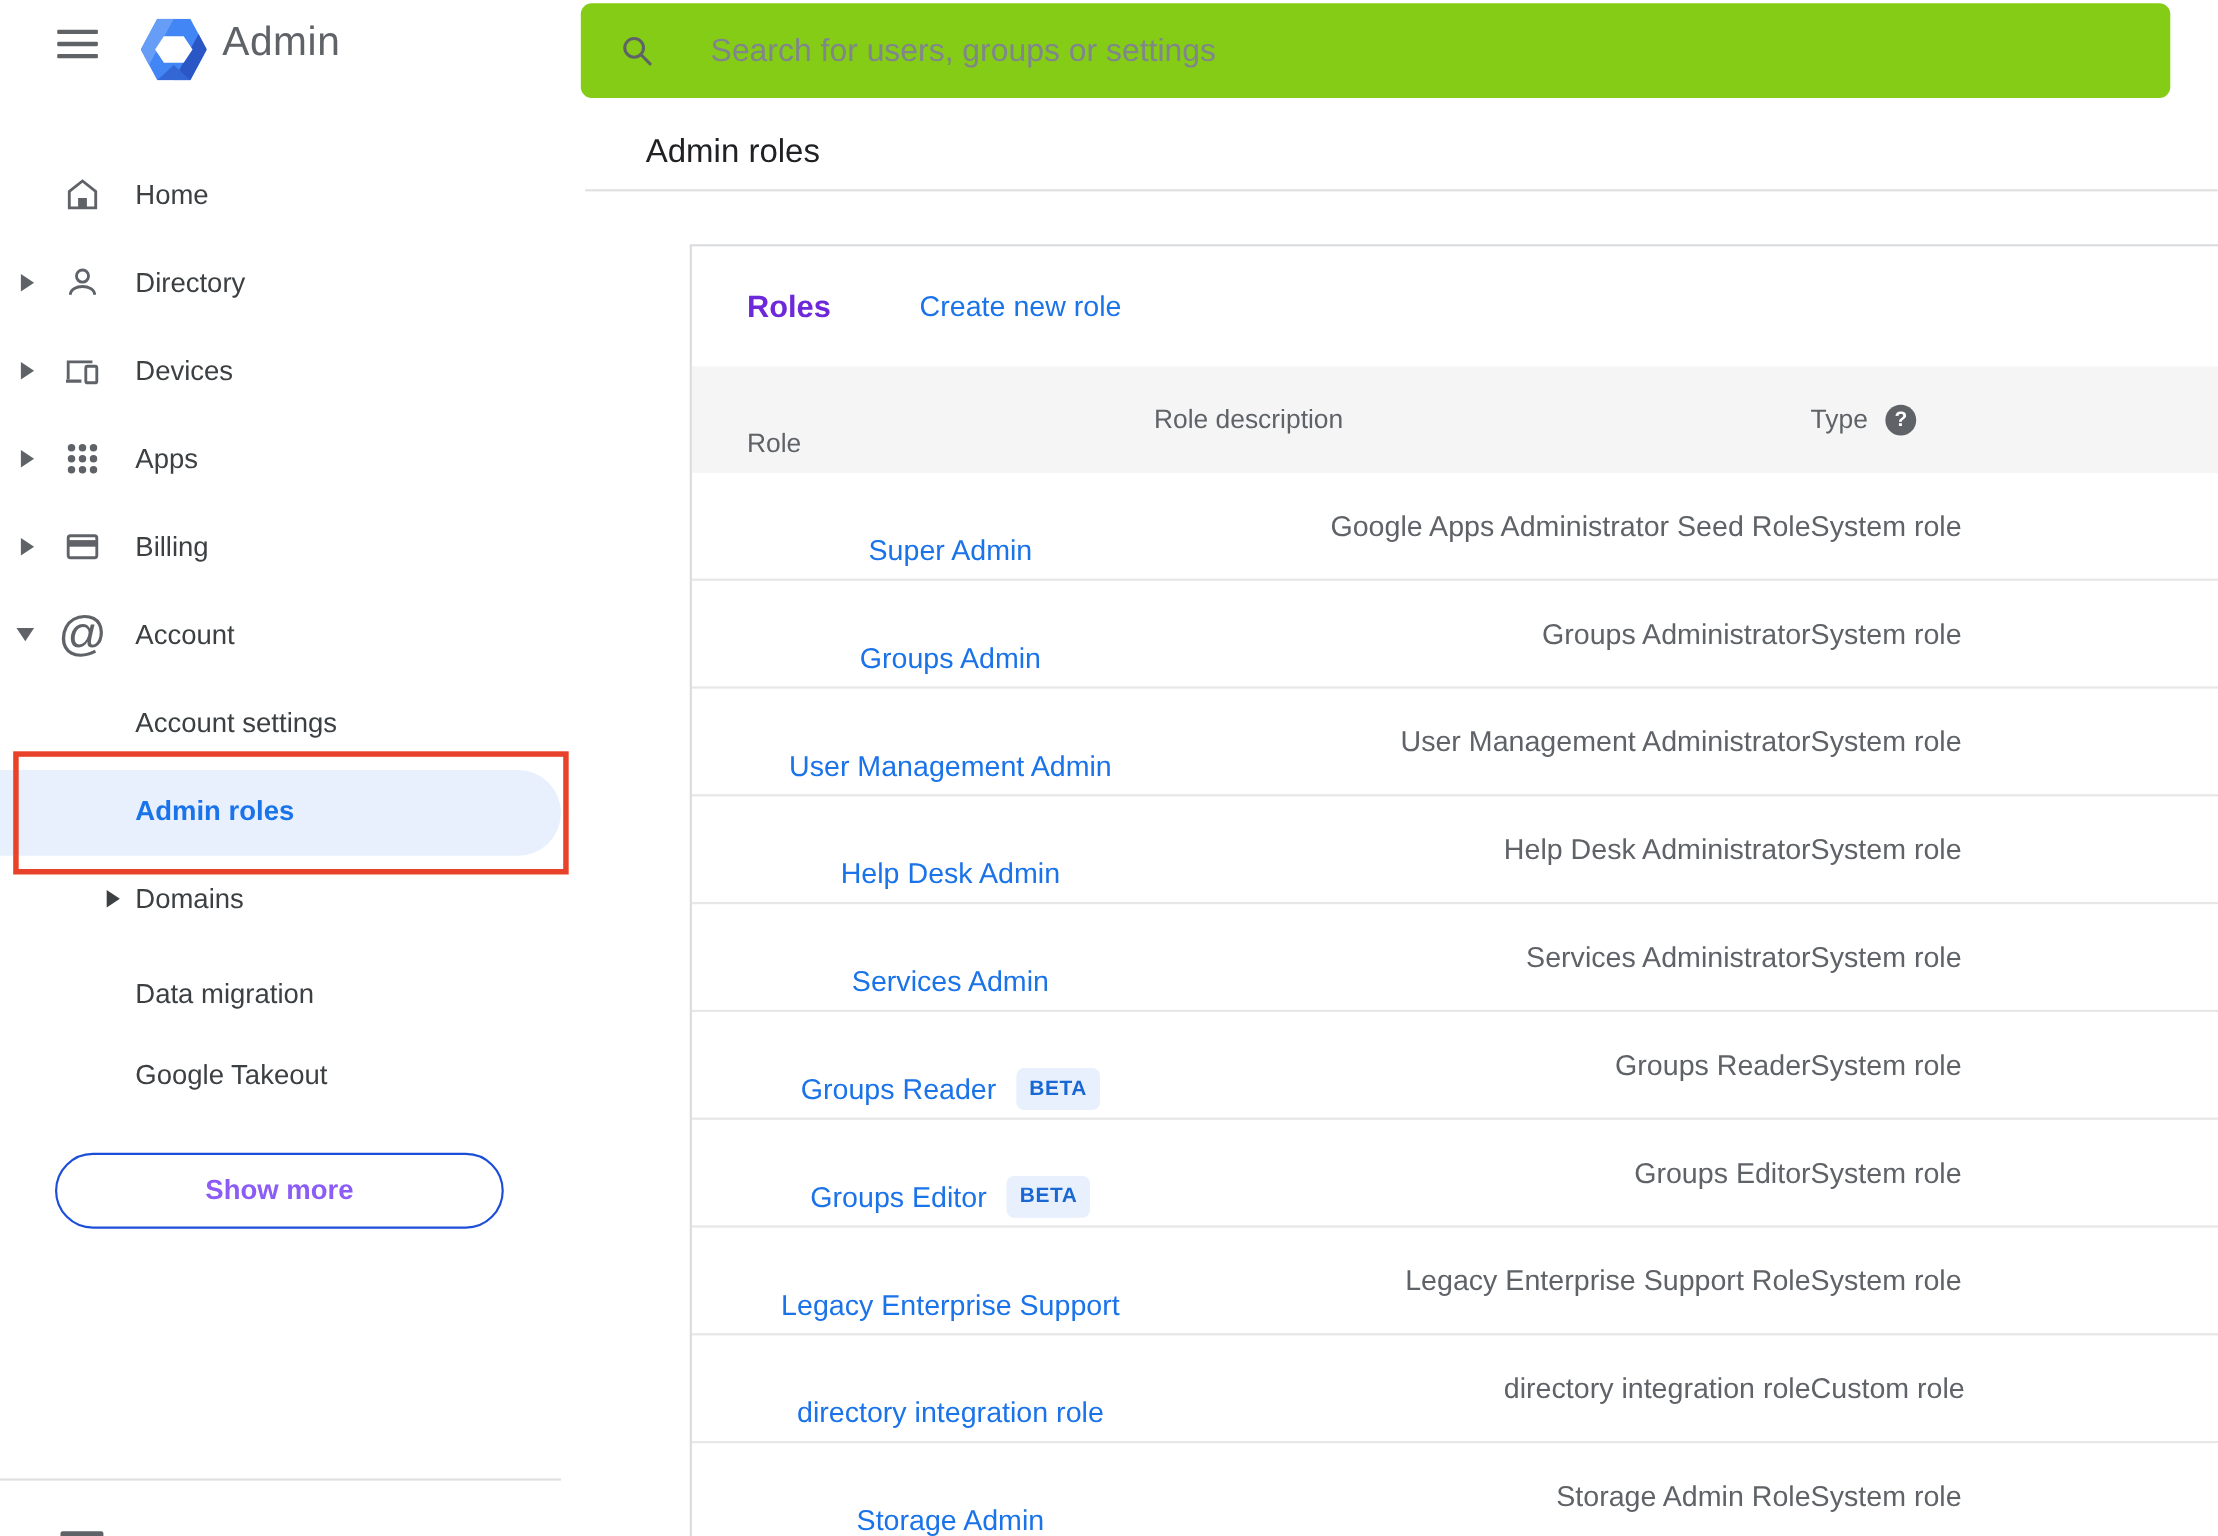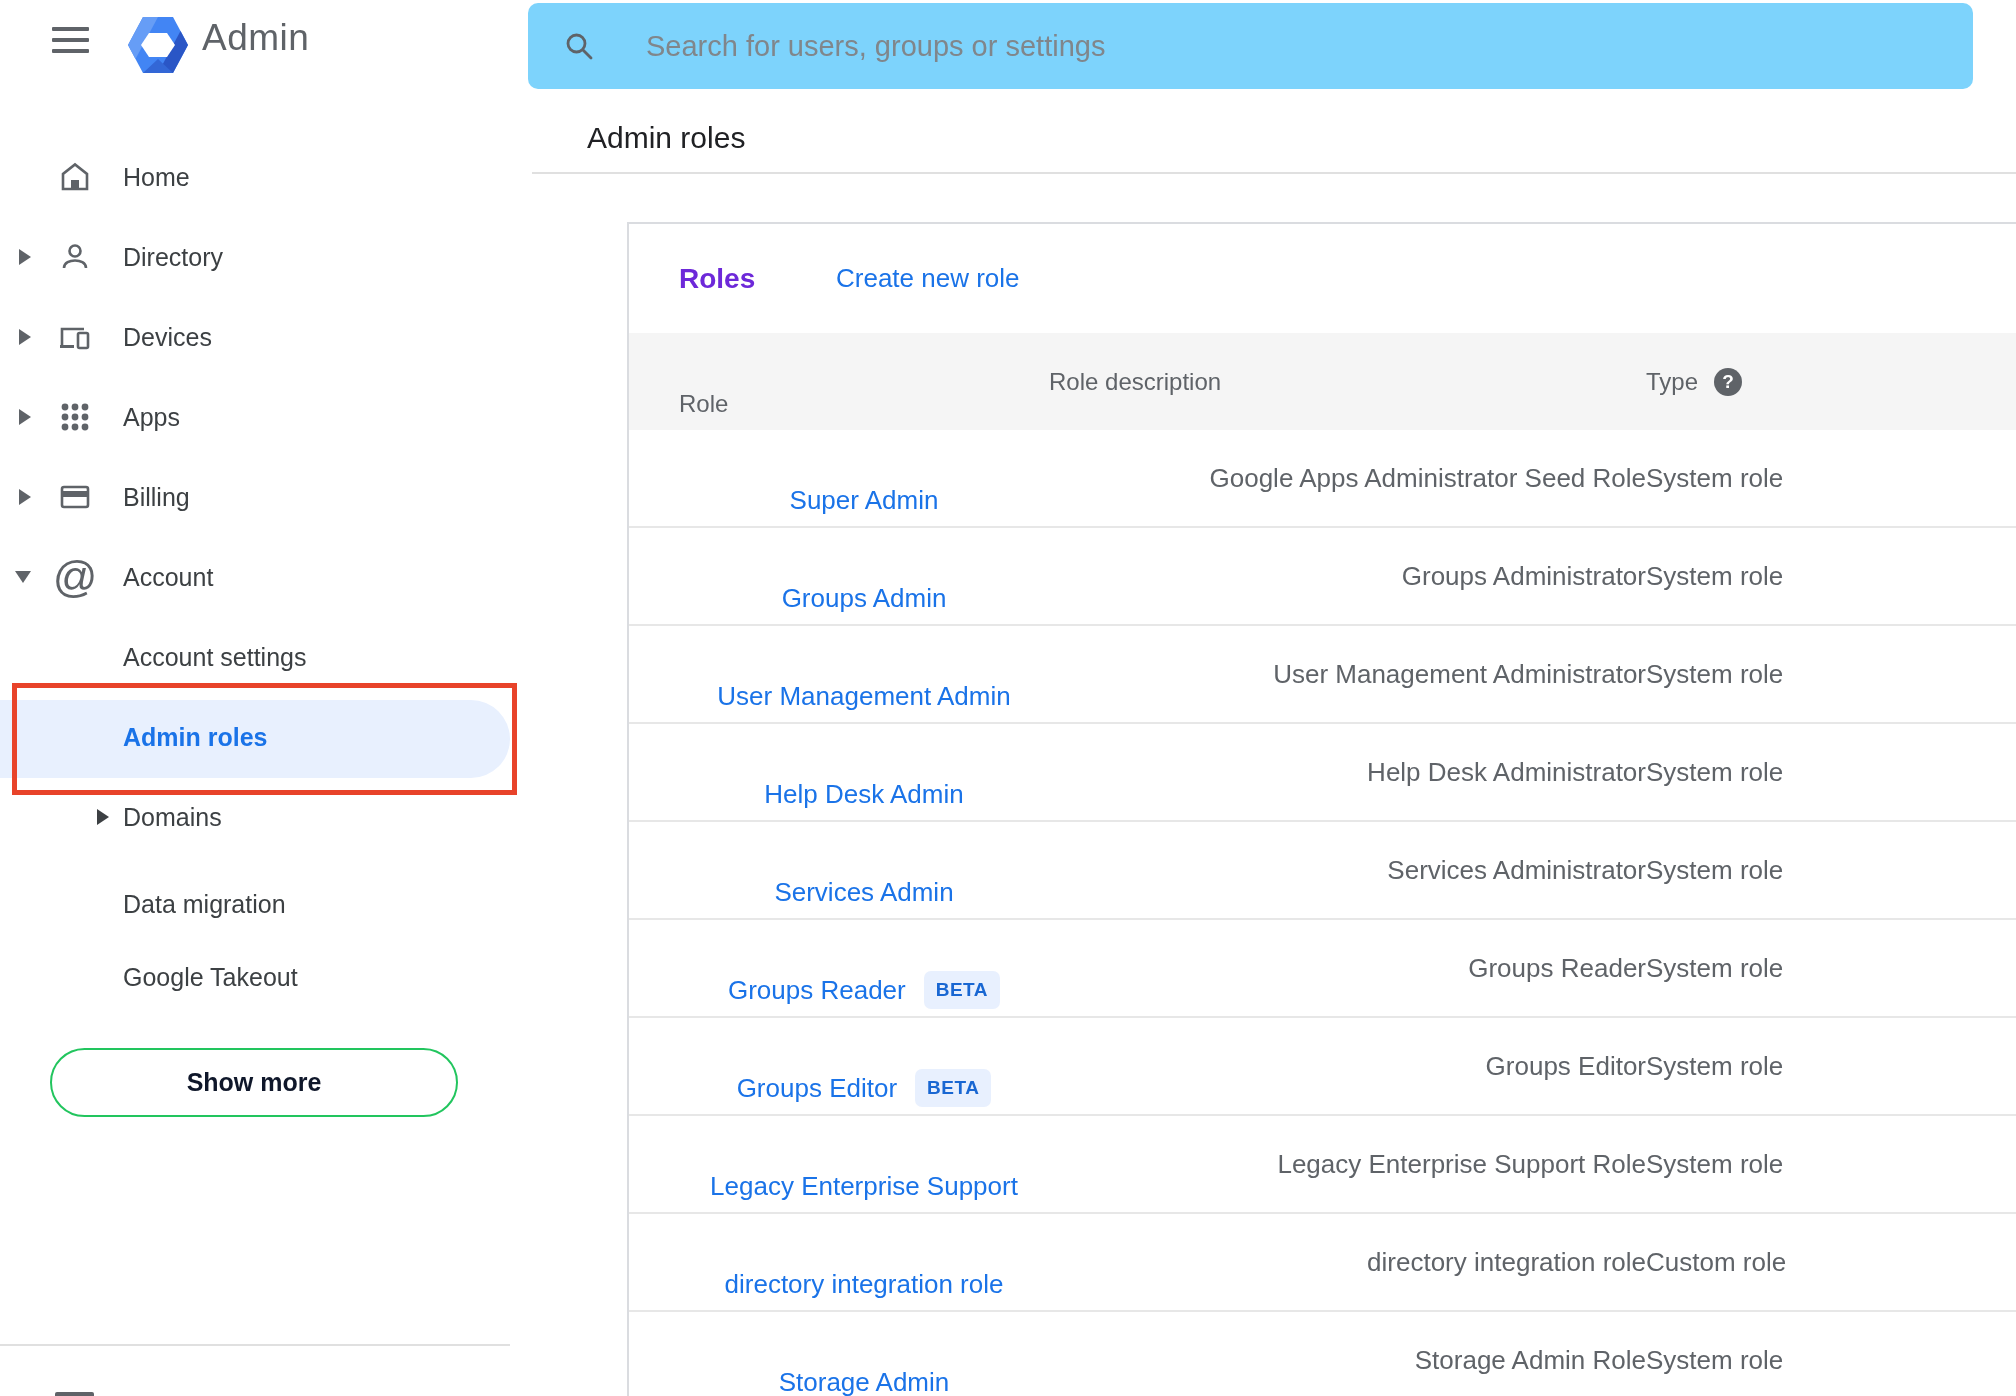--- a/index.html
+++ b/index.html
@@ -28,30 +28,30 @@
   .at-glyph { font-size:44px; color:#5f6368; line-height:34px; }
 
   .sel-pill { position:absolute; left:0; top:700px; width:510px; height:78px;
               background:#e8f0fe; border-radius:0 39px 39px 0; }
   .sel-label { color:#1a73e8 !important; font-weight:700; }
 
   .annotation-box { position:absolute; left:12px; top:683px; width:505px; height:112px;
                     border:5px solid #e8432a; z-index:30; pointer-events:none; }
 
   .show-more { position:absolute; left:50px; top:1048px; width:408px; height:69px;
-               border:2px solid #22c55e; border-radius:35px; background:#fff;
+               border:2px solid #1d4ed8; border-radius:35px; background:#fff;
                display:flex; align-items:center; justify-content:center;
-               color:#0f172a; font-size:25px; font-weight:700; cursor:pointer; }
+               color:#8b5cf6; font-size:25px; font-weight:700; cursor:pointer; }
 
   .sidebar-bottom-divider { position:absolute; left:0; top:1344px; width:510px; height:2px; background:#e0e0e0; }
   .partial-bottom-icon { position:absolute; left:55px; top:1392px; width:39px; height:12px; background:#5f6368; border-radius:2px; }
 
   
   .searchbar { position:absolute; left:528px; top:3px; width:1445px; height:86px;
-               background:#7dd3fc; border-radius:10px; }
+               background:#84cc16; border-radius:10px; }
   .search-icon { position:absolute; left:35px; top:27px; }
   .searchbar input { position:absolute; left:118px; top:0; width:1280px; height:86px;
                      background:transparent; border:none; outline:none;
                      font-family:"Liberation Sans", sans-serif; font-size:29px; color:#3c4043; }
   .searchbar input::placeholder { color:#80868b; opacity:1; }
 
   .page-title { position:absolute; left:587px; top:121px; font-size:30px; color:#202124; }
   .title-divider { position:absolute; left:532px; top:172px; width:1484px; height:2px; background:#e0e0e0; }
 
   

